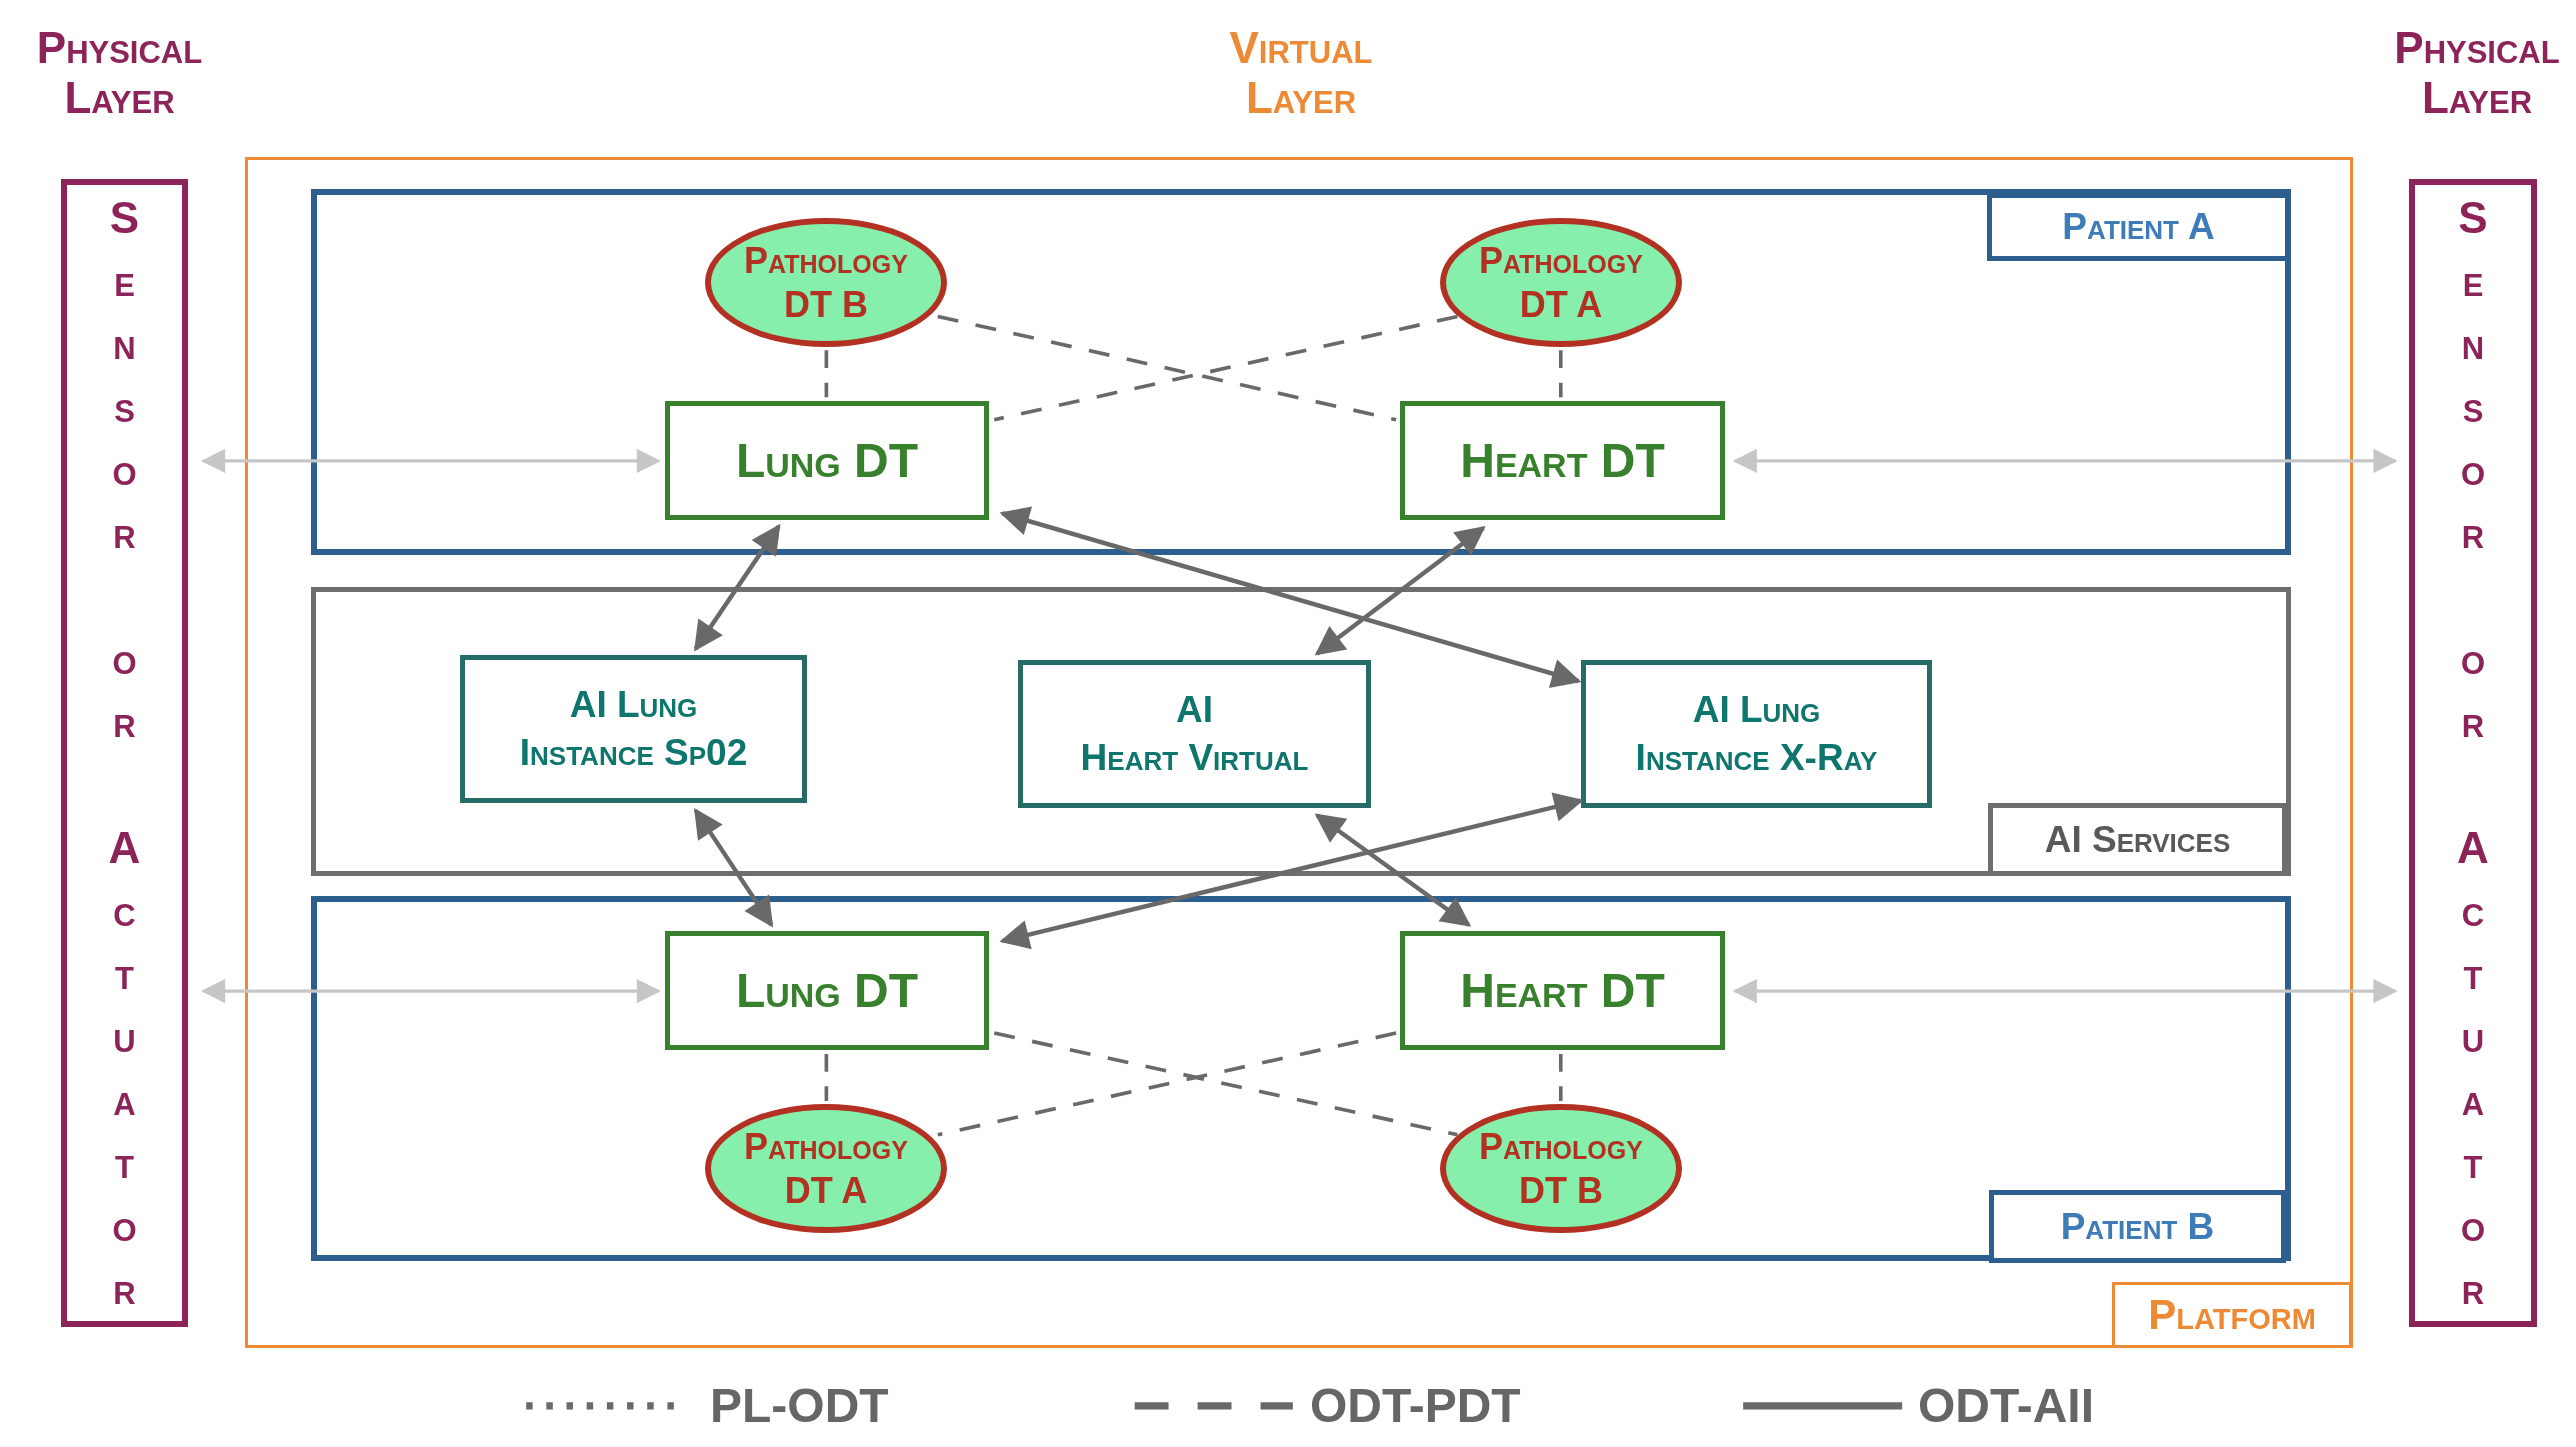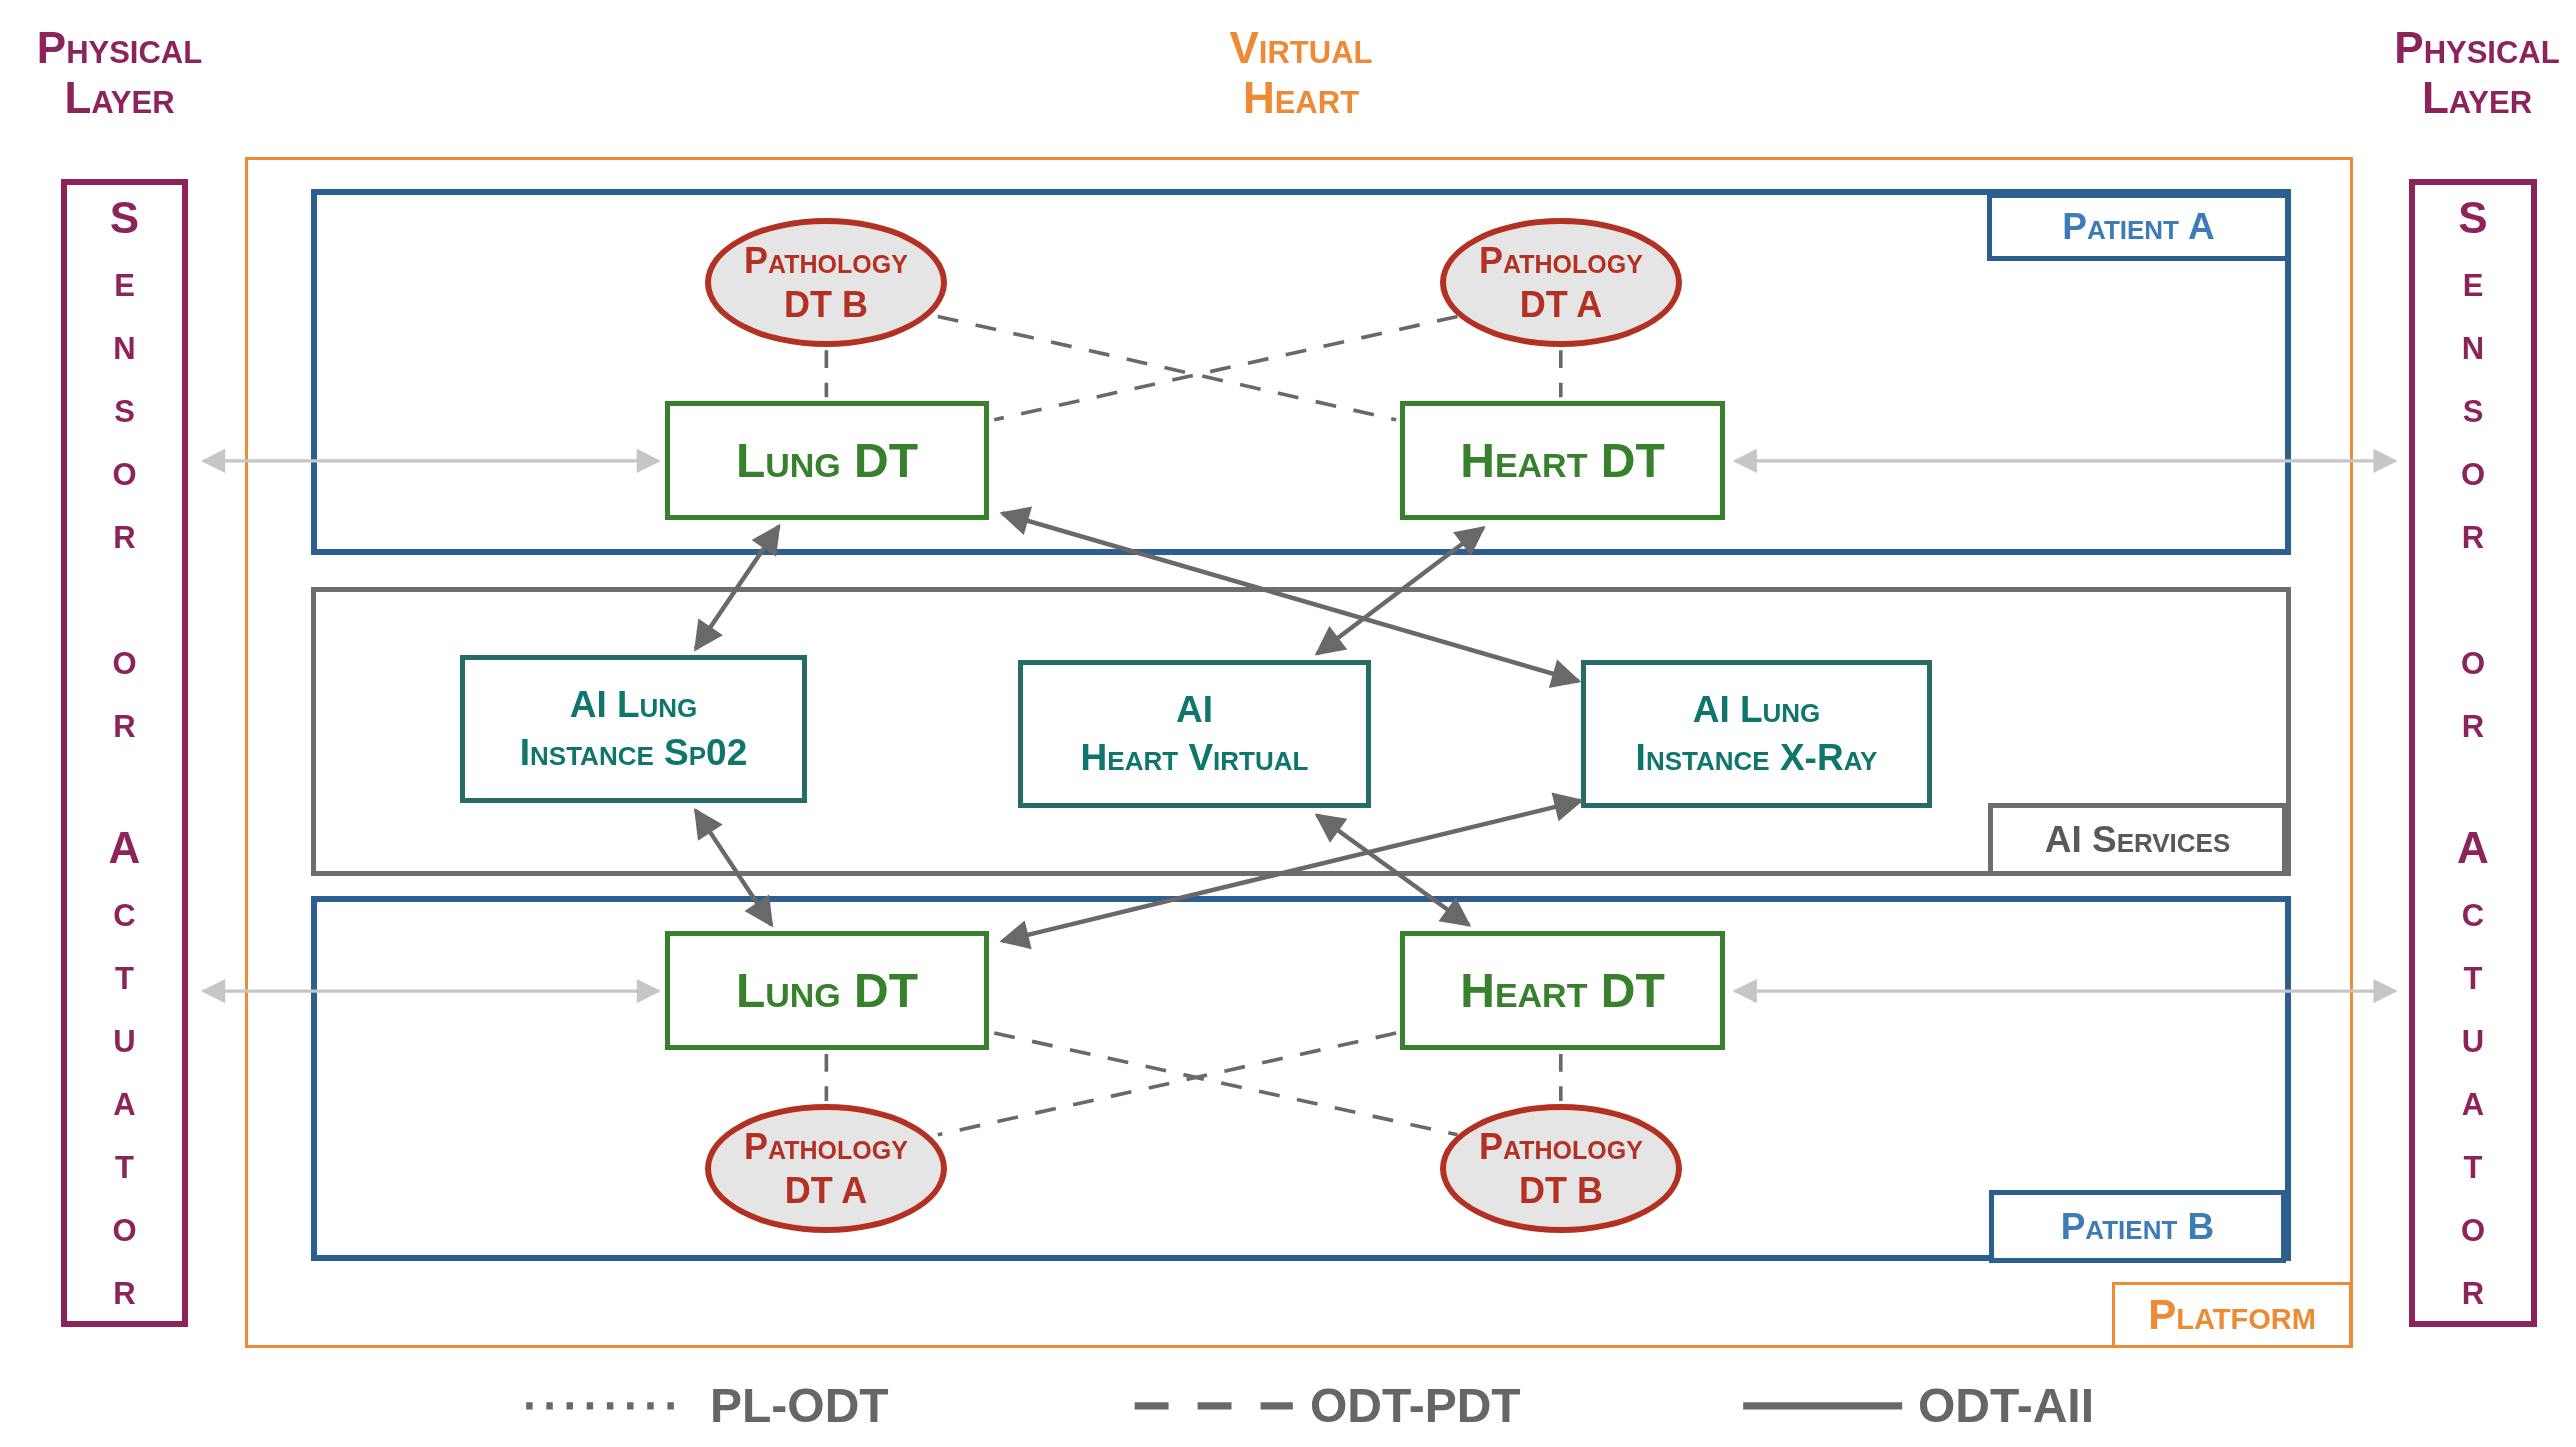--- a/index.html
+++ b/index.html
@@ -30,38 +30,38 @@
 
   
   .corner{background:#ffffff;font-weight:700;font-size:37px;}
   .corner.blue{border:5.6px solid #2D5F8E;color:#3E7CB8;}
   .corner.gray{border:5.6px solid #6E6E6E;color:#595959;}
   .corner.orangeL{border:3.2px solid #ED8A35;color:#ED8A35;font-size:42px;}
 
   
   .organ{border:5.6px solid #37802C;color:#37802C;background:#fff;font-weight:700;font-size:48px;}
   .ai{border:5.6px solid #266B66;color:#0f766e;background:#fff;font-weight:700;font-size:37px;line-height:1.3;}
-  .patho{border:6.5px solid #B23122;color:#B23122;background:#e5e5e5;border-radius:50%;
+  .patho{border:6.5px solid #B23122;color:#B23122;background:#86efac;border-radius:50%;
     font-weight:700;font-size:36px;line-height:1.2;}
 
   
   svg.connectors{position:absolute;left:0;top:0;pointer-events:none;}
 
   
   .legend-label{font-weight:700;font-size:48px;color:#666666;line-height:48px;}
 </style>
 </head>
 <body>
 
 <div id="canvas">
 
   <div class="abs hdr magenta sc pre" style="left:6.5px;top:22.6px;width:226px;">Physical
 Layer</div>
   <div class="abs hdr orange sc pre" style="left:1180px;top:22.6px;width:242px;">Virtual
-Heart</div>
+Layer</div>
   <div class="abs hdr magenta sc pre" style="left:2356px;top:22.6px;width:242px;">Physical
 Layer</div>
 
   <div class="abs sensorbox" style="left:61px;top:179px;width:127px;height:1148px;">
     <div class="letters sc pre center">S
 e
 n
 s
 o
 r

